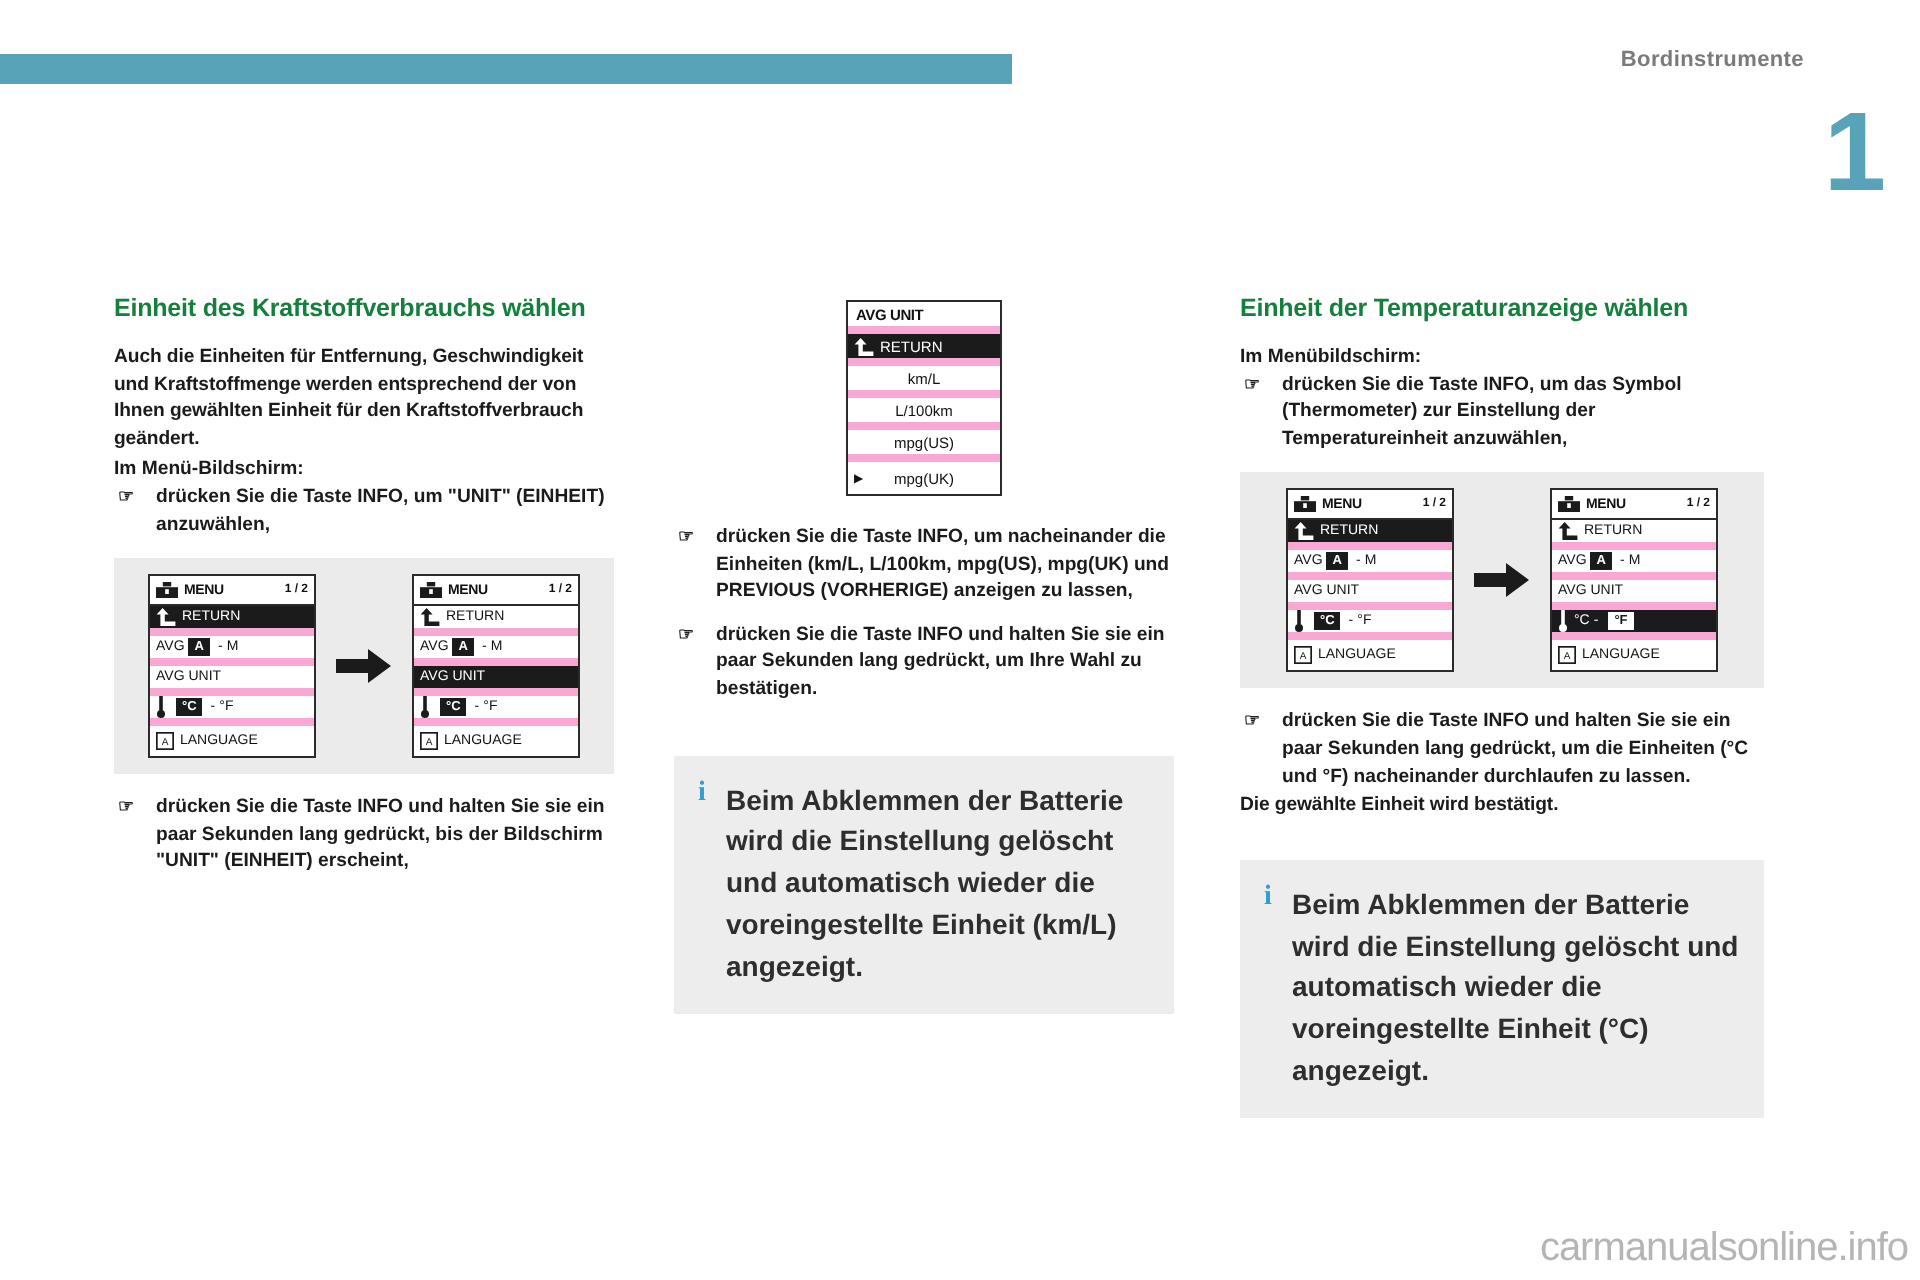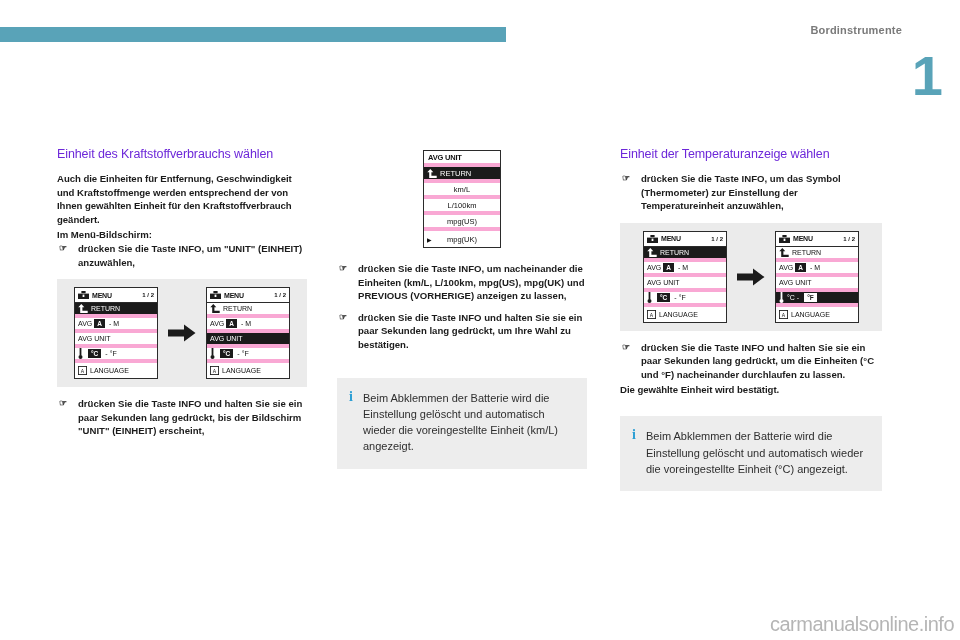--- a/index.html
+++ b/index.html
@@ -29,21 +29,21 @@
   }
   .header-title {
     position: absolute; right: 58px; top: 24px;
     font-size: 11px; font-weight: bold; color: #7a7a7a;
     letter-spacing: .2px;
     margin-left: 48px;
   }
 
   
   h2.sec-title {
-    font-size: 12.5px; font-weight: normal; color: #6d28d9;
+    font-size: 12.5px; font-weight: bold; color: #15803d;
     line-height: 1.28; letter-spacing: -.1px;
   }
   p.body {
     font-size: 9.6px; color: #1b1b1b; line-height: 1.42;
     font-weight: bold; letter-spacing: -.05px;
   }
   .lead-in { font-size: 9.6px; font-weight: bold; color: #1b1b1b; line-height: 1.42; }
 
   ul.bullets { list-style: none; }
   ul.bullets li {
@@ -141,21 +141,21 @@
     padding: 12px 12px 14px 12px;
     display: flex; gap: 9px;
   }
   .note .i-mark {
     flex: 0 0 auto; width: 5px;
     color: #2e9fd4; font-weight: bold; font-size: 14px;
     line-height: 1.05;
     font-family: "Liberation Serif", serif;
   }
   .note .note-text {
-    font-size: 11px; color: #2e2e2e; line-height: 1.48;
+    font-size: 14px; color: #2e2e2e; line-height: 1.48; font-weight: bold;
   }
 
   
   .watermark {
     position: absolute; right: 6px; bottom: 4px;
     font-size: 20px; color: #b5b5b5;
     letter-spacing: -.5px;
   }
   .mb10 { margin-bottom: 10px; }
   .mb14 { margin-bottom: 2px; }
@@ -345,20 +345,21 @@
 
     <div class="note" style="margin-top:26px;">
       <span class="i-mark">i</span>
       <span class="note-text">Beim Abklemmen der Batterie wird die Einstellung gelöscht und automatisch wieder die voreingestellte Einheit (km/L) angezeigt.</span>
     </div>
   </div>
 
   <div class="col col-3" style="width:262px;">
     <h2 class="sec-title mb10">Einheit der Temperaturanzeige wählen</h2>
 
+    <div class="lead-in">Im Menübildschirm:</div>
     <ul class="bullets mb10">
       <li>
         <span class="hand">☞</span>
         <span>drücken Sie die Taste INFO, um das Symbol (Thermometer) zur Einstellung der Temperatureinheit anzuwählen,</span>
       </li>
     </ul>
 
     <div class="figure-pair mb10">
 
       <div class="lcd">

